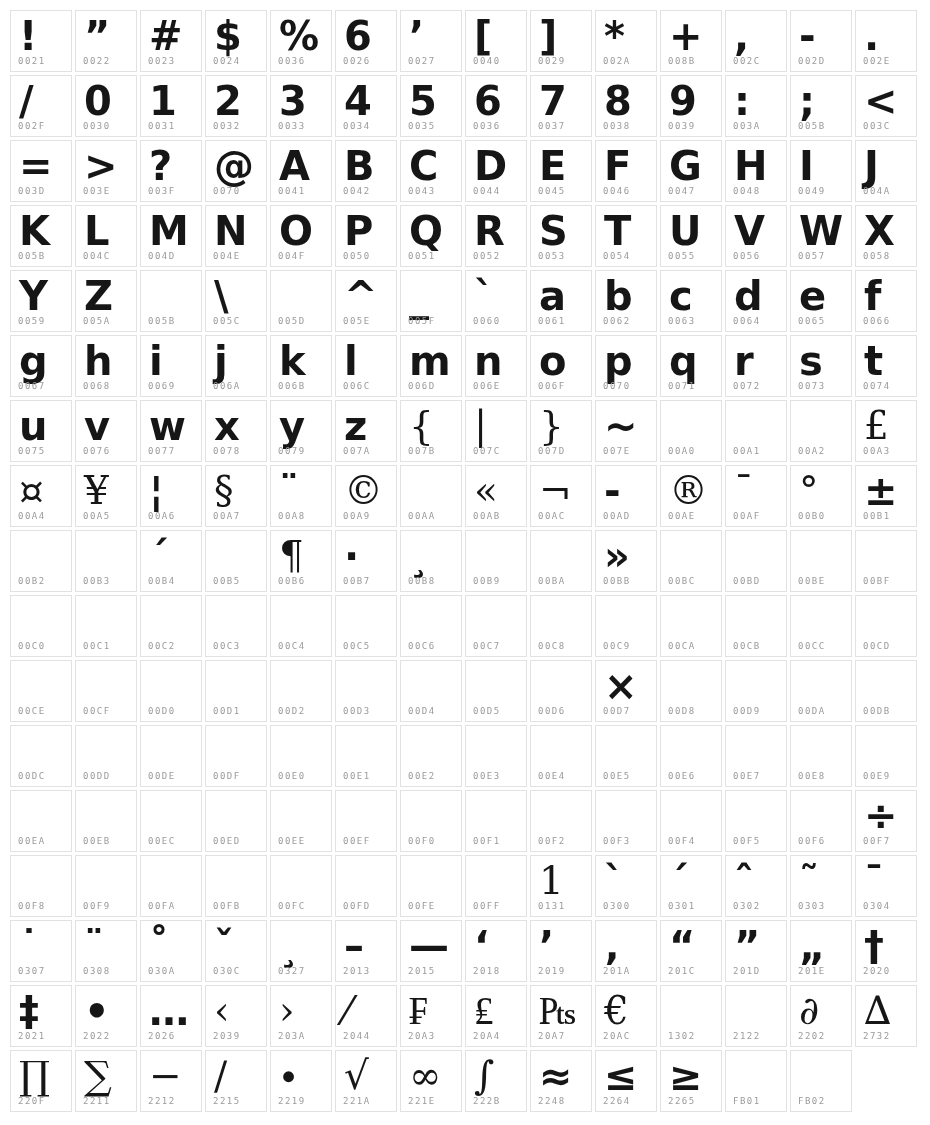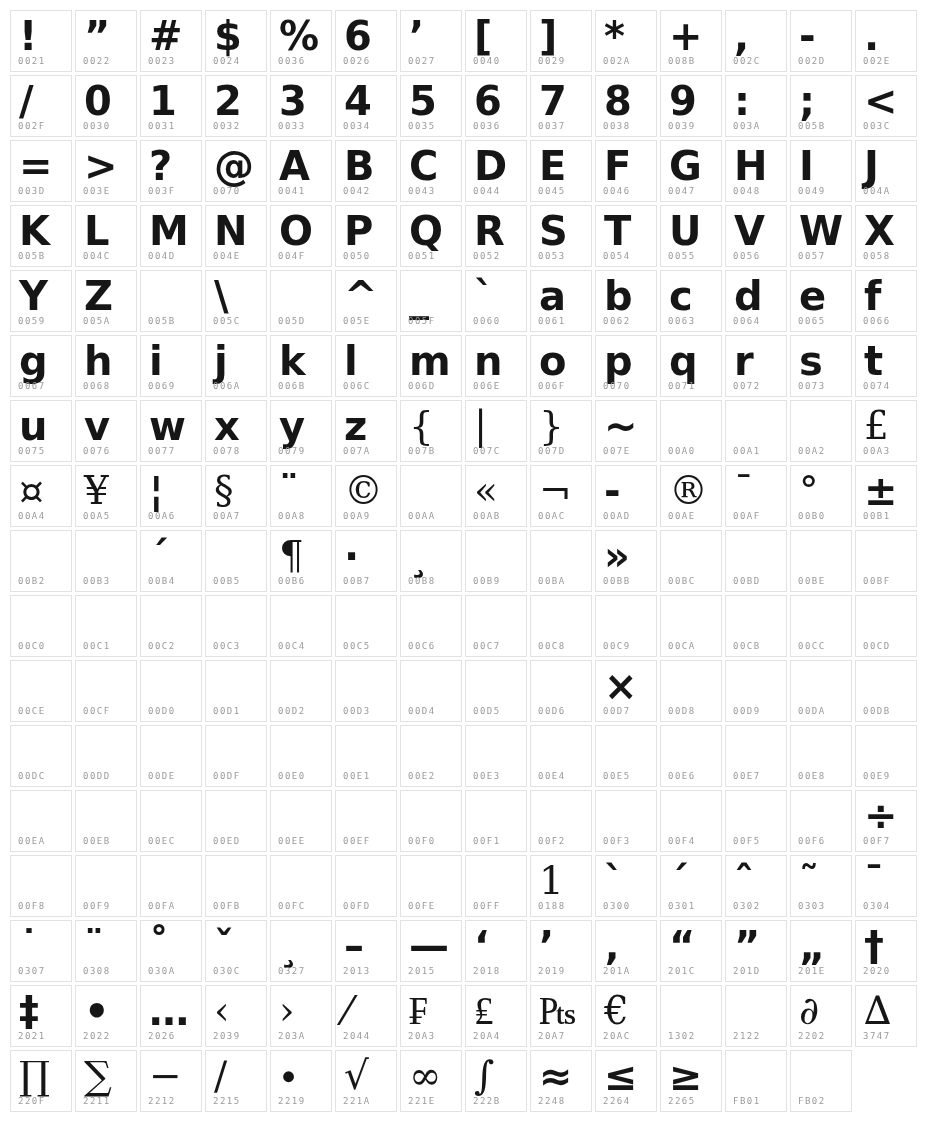--- a/index.html
+++ b/index.html
@@ -797,21 +797,21 @@
     <div class="cell">
       <span class="glyph "></span>
       <span class="code">00FE</span>
     </div>
     <div class="cell">
       <span class="glyph "></span>
       <span class="code">00FF</span>
     </div>
     <div class="cell">
       <span class="glyph s">1</span>
-      <span class="code">0188</span>
+      <span class="code">0131</span>
     </div>
     <div class="cell">
       <span class="glyph d">`</span>
       <span class="code">0300</span>
     </div>
     <div class="cell">
       <span class="glyph d">´</span>
       <span class="code">0301</span>
     </div>
     <div class="cell">
@@ -929,21 +929,21 @@
     <div class="cell">
       <span class="glyph "></span>
       <span class="code">2122</span>
     </div>
     <div class="cell">
       <span class="glyph s">∂</span>
       <span class="code">2202</span>
     </div>
     <div class="cell">
       <span class="glyph s">∆</span>
-      <span class="code">3747</span>
+      <span class="code">2732</span>
     </div>
     <div class="cell">
       <span class="glyph s">∏</span>
       <span class="code">220F</span>
     </div>
     <div class="cell">
       <span class="glyph s">∑</span>
       <span class="code">2211</span>
     </div>
     <div class="cell">

